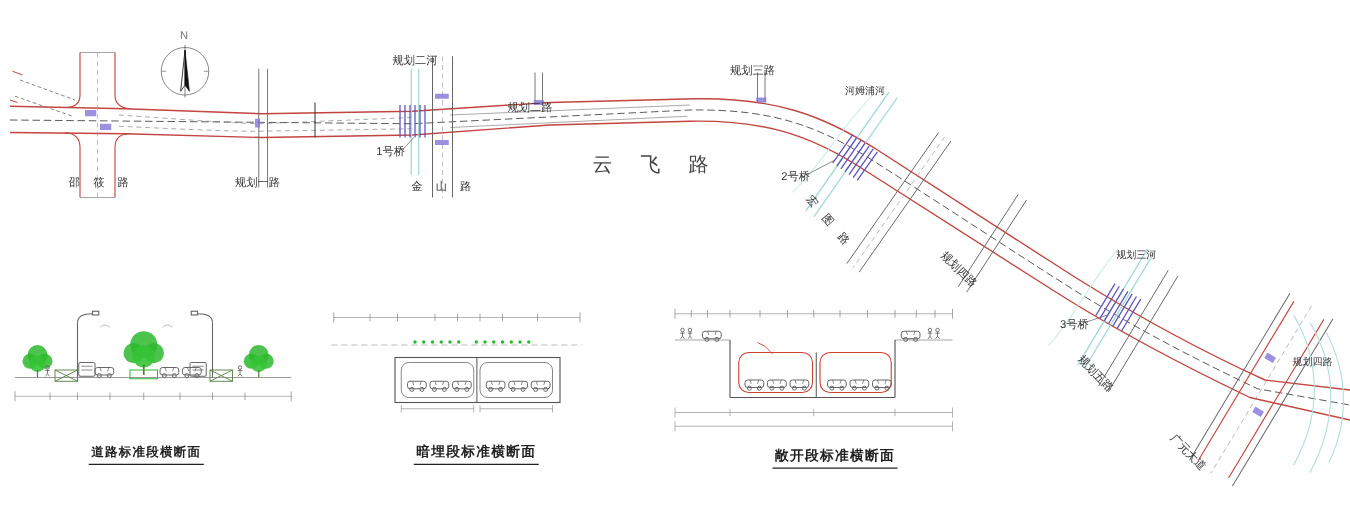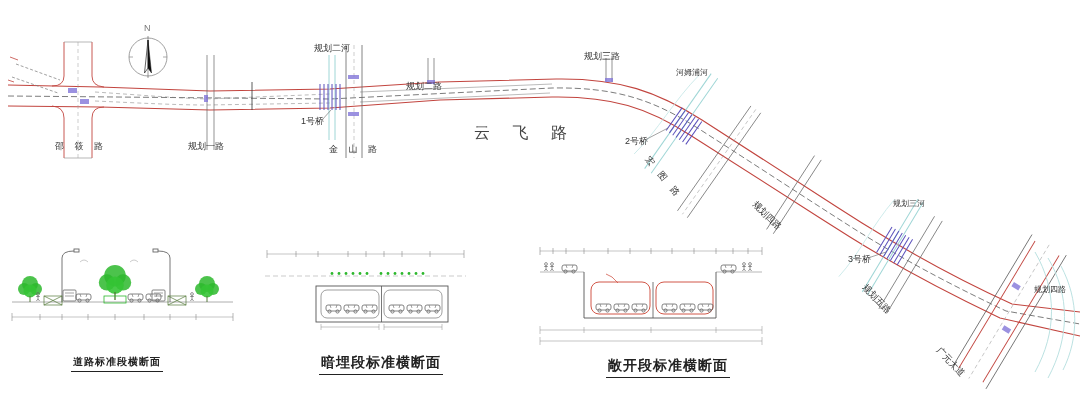--- a/index.html
+++ b/index.html
@@ -4,21 +4,21 @@
 <style>
   html,body{margin:0;padding:0;background:#ffffff;}
   #canvas{position:relative;width:1080px;height:419px;background:#ffffff;overflow:hidden;
           font-family:"Liberation Sans","DejaVu Sans",sans-serif;color:#222;}
   #lineart{position:absolute;left:0;top:0;}
   .lbl{position:absolute;font-size:9px;color:#333;white-space:nowrap;line-height:1;}
   .lbl.sm{font-size:8px;}
   .lbl.rot{transform-origin:left top;}
   .main-road-name{font-size:16px;letter-spacing:9px;color:#444;}
   .spaced{letter-spacing:4px;}
-  .section-title{position:absolute;transform:translateX(-50%);font-size:14px;font-weight:bold;
+  .section-title{position:absolute;transform:translateX(-50%);font-size:11px;font-weight:bold;
                  color:#222;border-bottom:1.5px solid #222;padding:0 2px 2px 2px;letter-spacing:1px;}
   .n-label{font-size:9px;color:#777;}
 </style>
 </head>
 <body>
 
 <div id="canvas">
 
 <svg id="lineart" width="1080" height="419" viewBox="0 0 1080 419">
   <defs>

